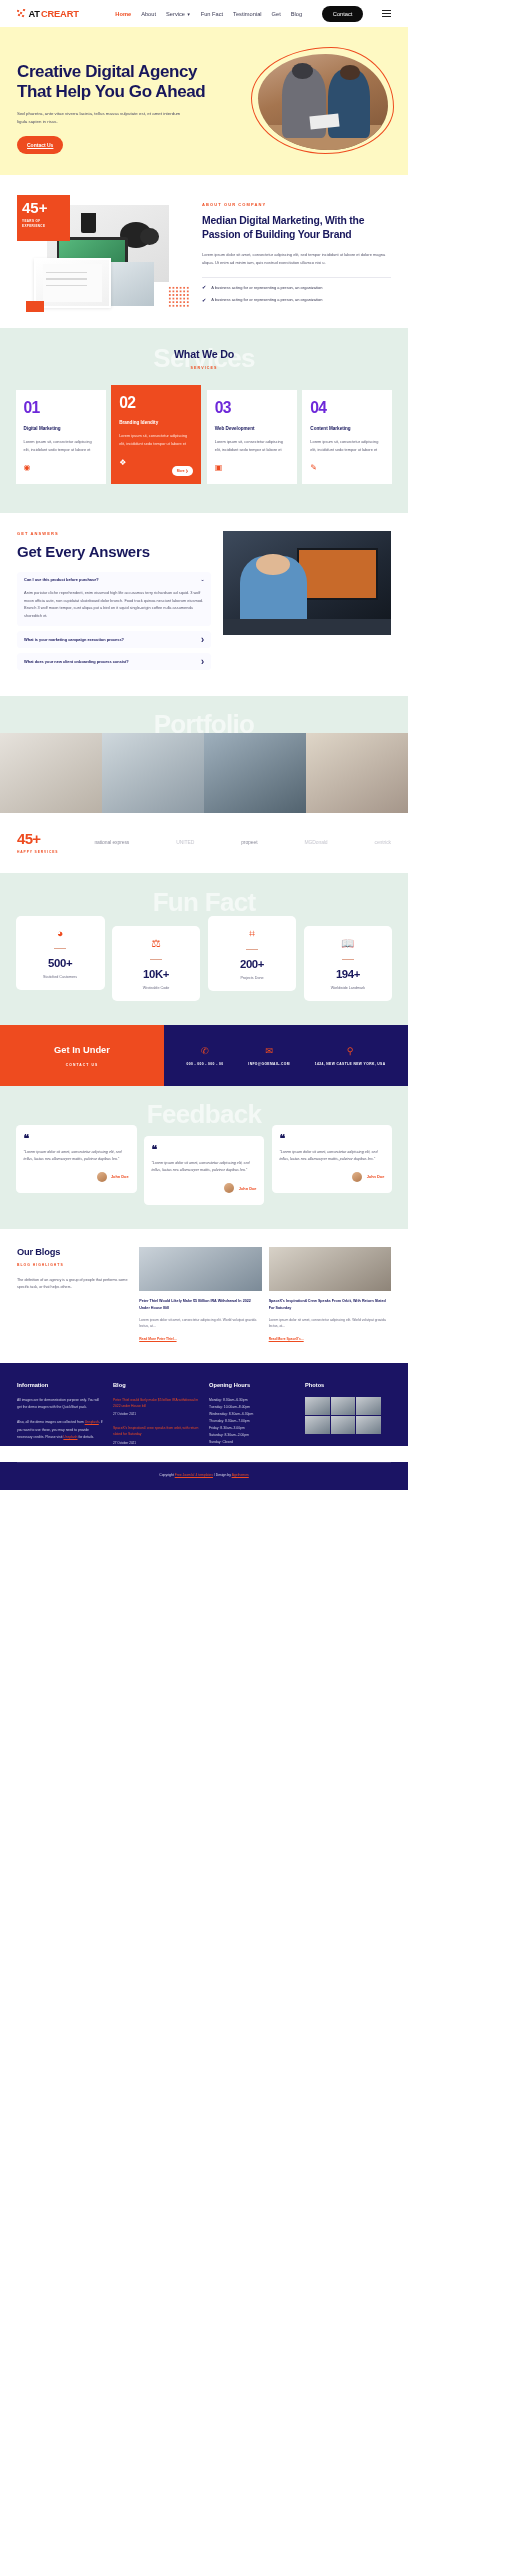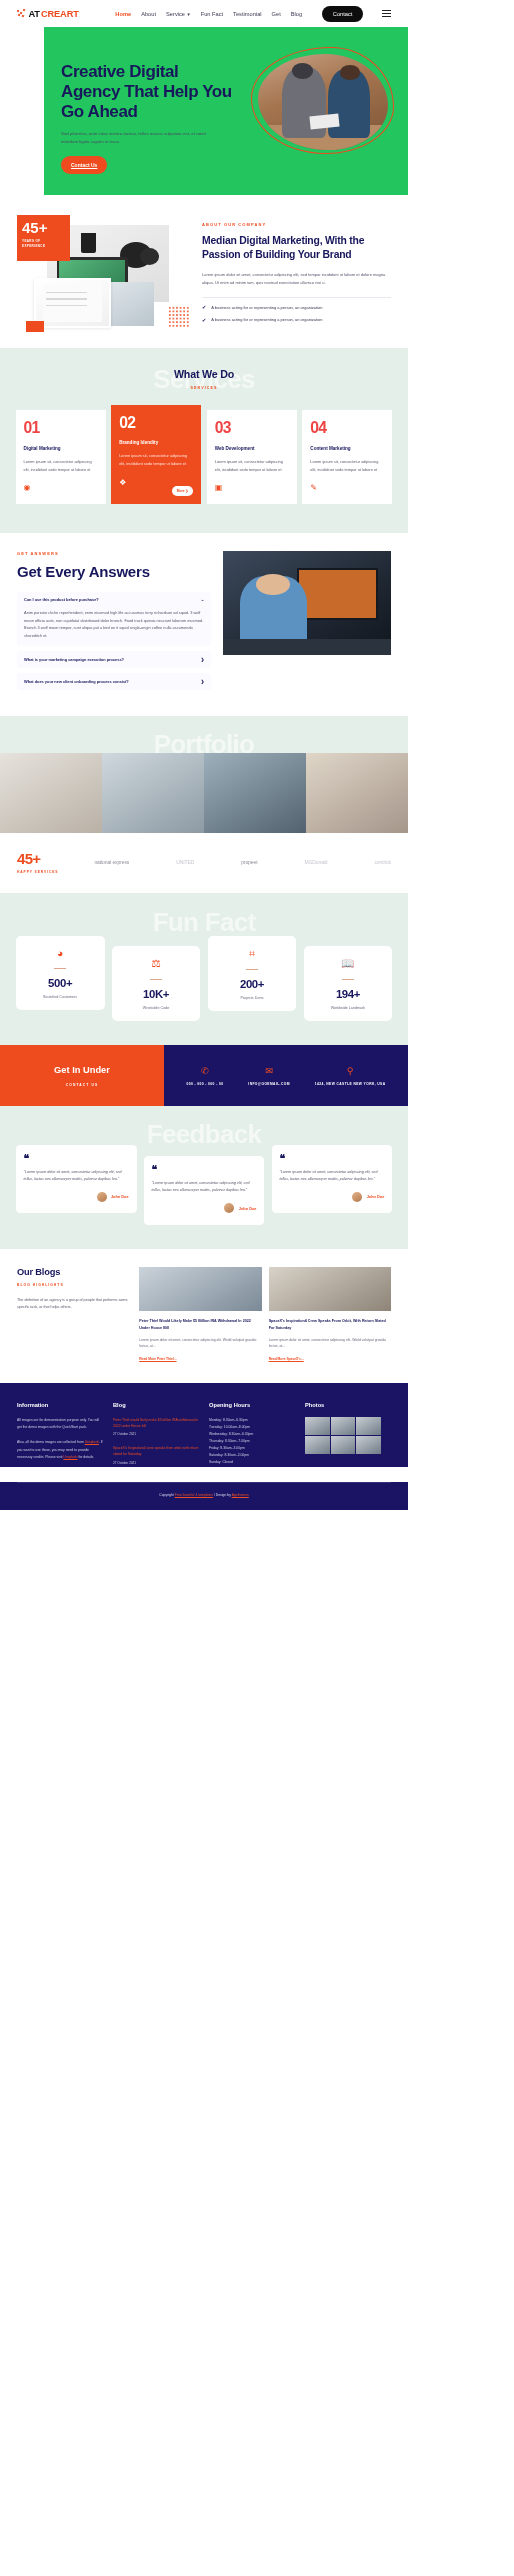--- a/index.html
+++ b/index.html
@@ -33,26 +33,25 @@
   .caret { font-size: 4.3px; margin-left: 1.4px; }
   .btn-contact {
     background: #0d0d0d; color: #fff; font-size: 5.7px;
     padding: 5px 10.7px; border-radius: 14.3px; margin-left: 10px;
   }
   .burger { margin-left: 8.6px; display: flex; flex-direction: column; gap: 1.8px; cursor: pointer; }
   .burger span { display: block; width: 9.3px; height: 0.9px; background: #222; }
 
   
   .hero {
-    background: #22c55e;
+    background: #fef9c3;
     padding: 24px 17px 21.4px 17px;
     display: flex;
     position: relative;
     min-height: 114px;
-    margin-left: 44px;
   }
   .hero-left { width: 52%; padding-top: 11.4px; }
   .hero h1 {
     font-size: 17px; line-height: 1.18; font-weight: bold;
     color: #18175c; letter-spacing: -0.4px;
   }
   .hero p {
     font-size: 4.4px; line-height: 1.8; color: #4a4a63;
     margin-top: 7.9px; width: 86%;
   }
@@ -138,21 +137,21 @@
   }
   .sec-head { text-align: center; position: relative; z-index: 3; }
   .sec-head h2 { font-size: 10.7px; font-weight: bold; color: #18175c; letter-spacing: -0.2px; }
   .sec-head .sub { font-size: 3.6px; letter-spacing: 1.1px; color: #ee4b1f; font-weight: bold; margin-top: 6.4px; }
   .cards { display: flex; gap: 5.7px; margin-top: 20px; align-items: flex-start; }
   .card {
     flex: 1; background: #fff; padding: 10px 7.9px 11.4px 7.9px; min-height: 84px;
     position: relative;
   }
   .card.active { background: #ee4b1f; color: #fff; padding-bottom: 17px; margin-top: -5.7px; }
-  .card .cnum { font-size: 15.7px; font-weight: bold; color: #ef4444; line-height: 1; letter-spacing: -0.7px; }
+  .card .cnum { font-size: 15.7px; font-weight: bold; color: #6d28d9; line-height: 1; letter-spacing: -0.7px; }
   .card.active .cnum { color: #fff; }
   .card h3 { font-size: 4.6px; font-weight: bold; margin-top: 10px; color: #18175c; }
   .card.active h3 { color: #fff; }
   .card p { font-size: 3.9px; line-height: 1.95; color: #5a5a70; margin-top: 7.1px; }
   .card.active p { color: #ffe3da; }
   .card .cicon { margin-top: 10px; font-size: 7.9px; color: #ee4b1f; }
   .card.active .cicon { color: #fff; }
   .more-btn {
     position: absolute; right: 7.9px; bottom: 7.9px; background: #fff; color: #ee4b1f;
     font-size: 3.3px; font-weight: bold; padding: 2.9px 5px; border-radius: 7.1px;

